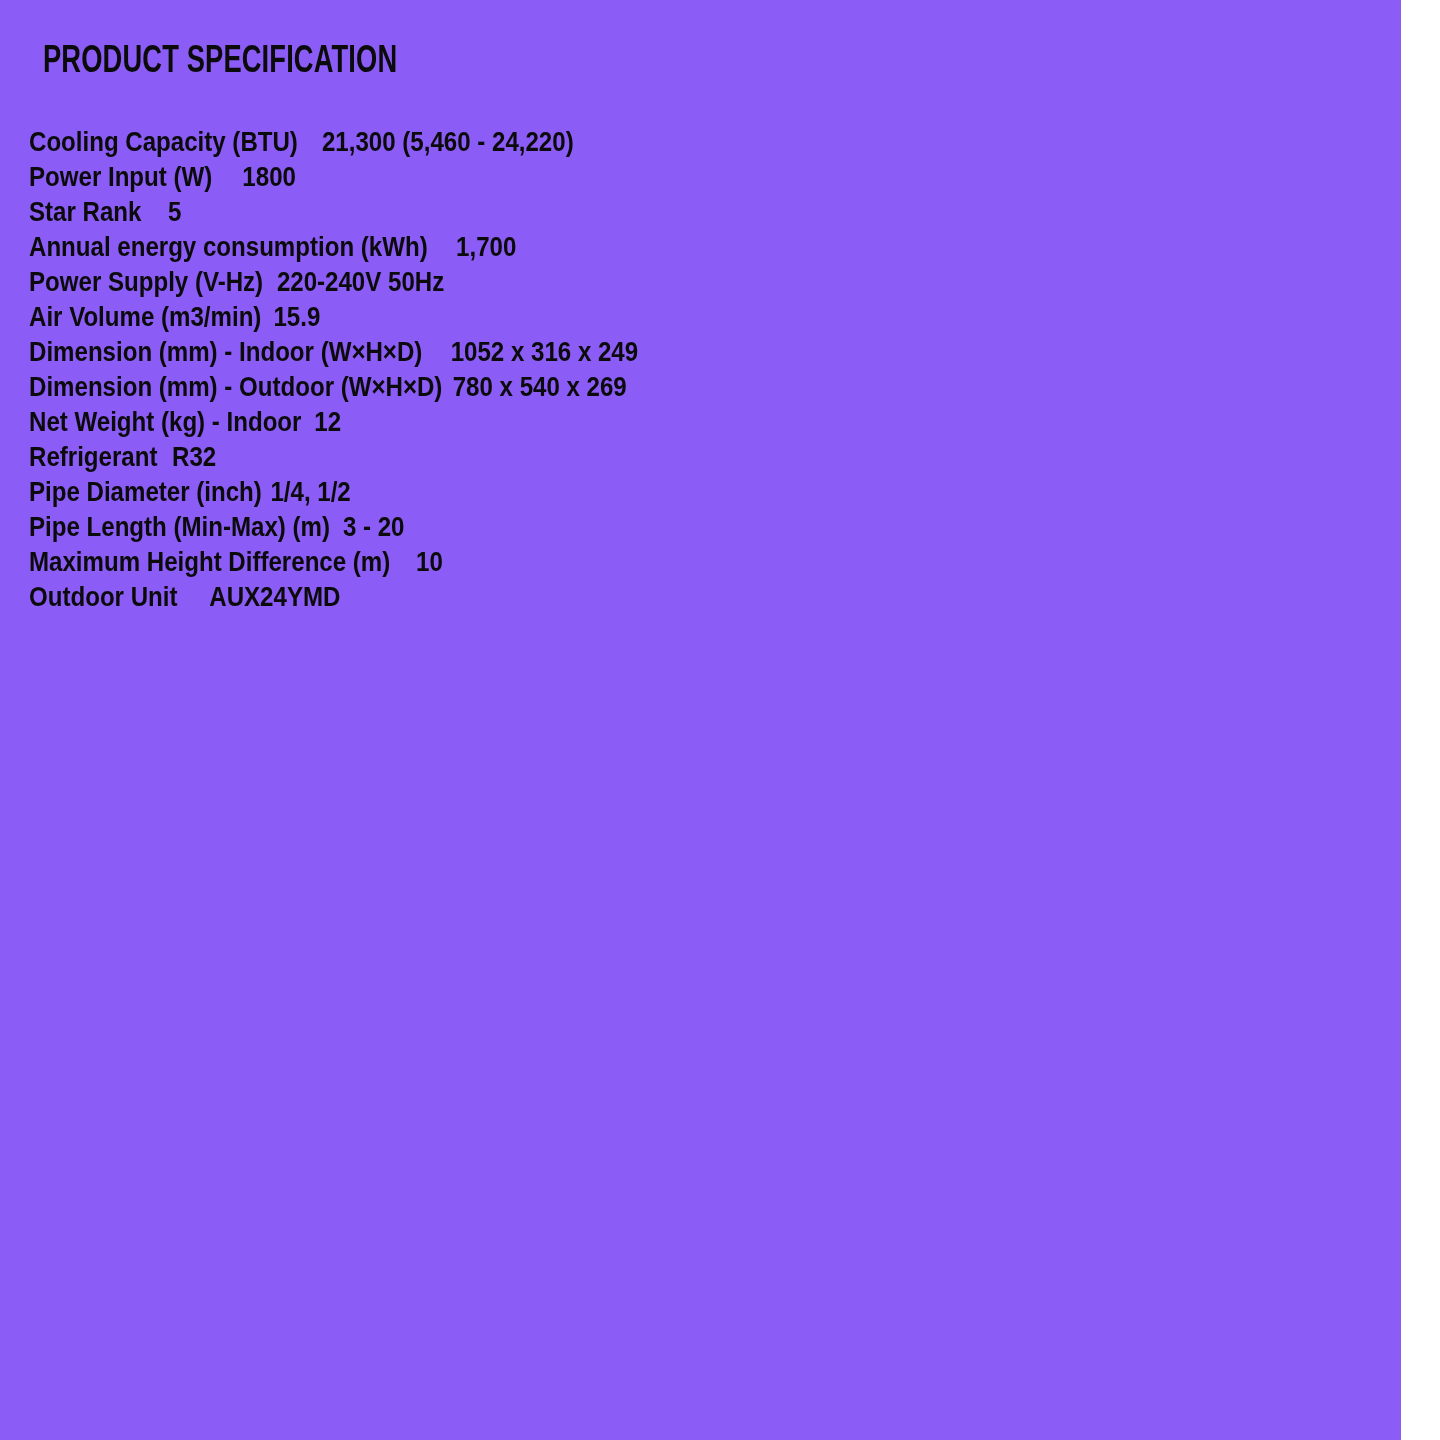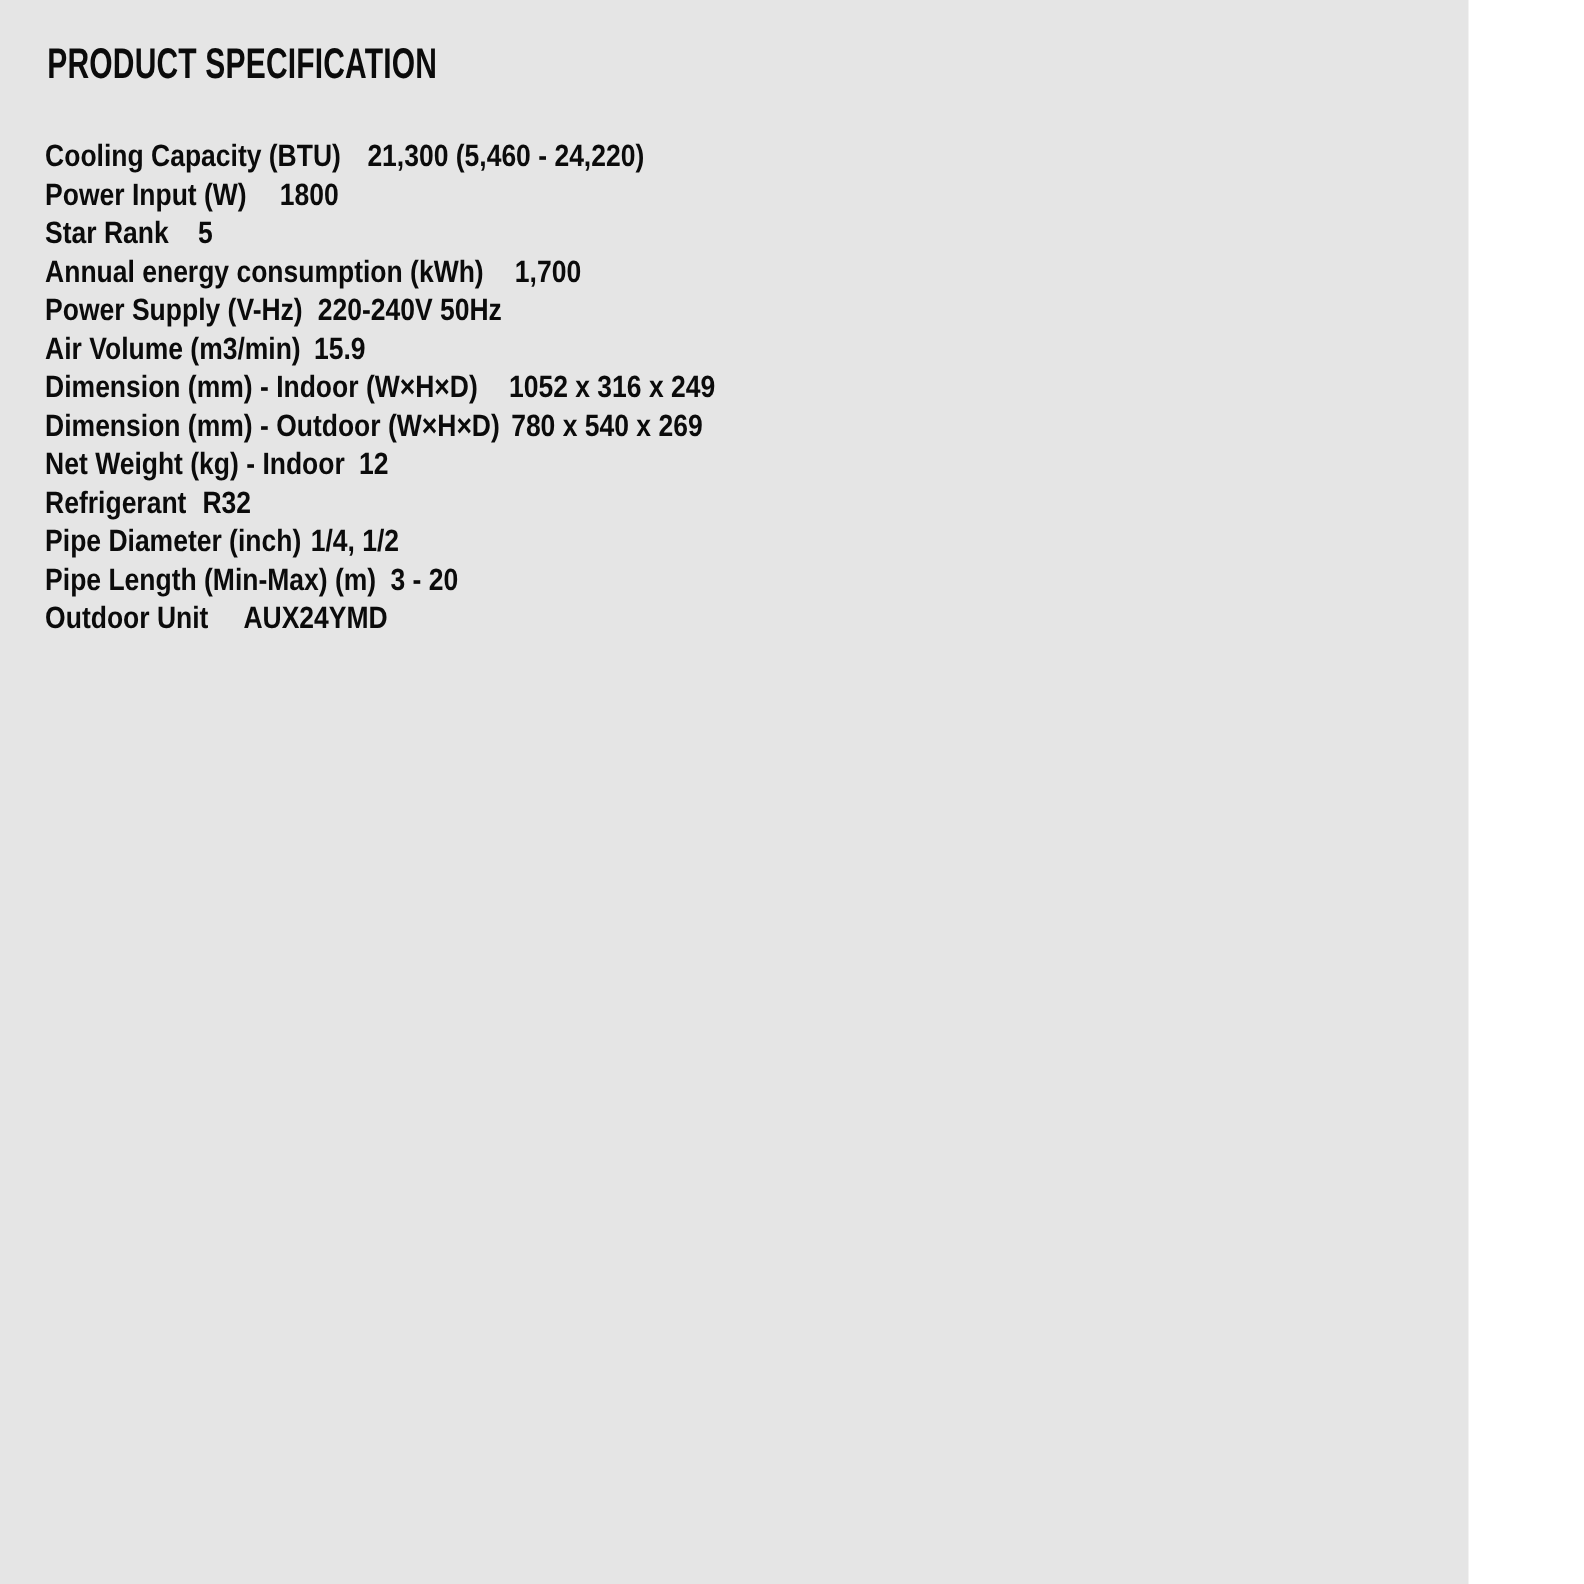--- a/index.html
+++ b/index.html
@@ -5,44 +5,43 @@
   html, body {
     margin: 0;
     padding: 0;
     width: 1440px;
     height: 1440px;
     background: #ffffff;
     overflow: hidden;
   }
   .page {
     position: relative;
-    width: 1297px;
+    width: 1401px;
     height: 1440px;
-    background: #e5e5e5;
+    background: #8b5cf6;
     font-family: "Liberation Sans", "DejaVu Sans", sans-serif;
     color: #0b0b0b;
-    padding-left: 38px;
     -webkit-font-smoothing: antialiased;
   }
   .spec-title {
     position: absolute;
     left: 43px;
     top: 36px;
     margin: 0;
     font-size: 39px;
     font-weight: 700;
     line-height: 45px;
     white-space: nowrap;
     letter-spacing: 0.2px;
     transform: scaleX(0.70);
     transform-origin: 0 50%;
   }
   .spec-list {
     position: absolute;
-    left: 41px;
+    left: 29px;
     top: 124px;
   }
   .spec-row {
     height: 35px;
     line-height: 35px;
     white-space: nowrap;
   }
   .row-inner {
     display: inline-block;
     white-space: nowrap;
@@ -109,19 +108,22 @@
 
     <div class="spec-row">
       <span class="row-inner"><span class="spec-label">Pipe Diameter (inch)</span><span class="spec-value" style="margin-left:10px">1/4, 1/2</span></span>
     </div>
 
     <div class="spec-row">
       <span class="row-inner"><span class="spec-label">Pipe Length (Min-Max) (m)</span><span class="spec-value" style="margin-left:15px">3 - 20</span></span>
     </div>
 
 
+    <div class="spec-row">
+      <span class="row-inner"><span class="spec-label">Maximum Height Difference (m)</span><span class="spec-value" style="margin-left:30px">10</span></span>
+    </div>
 
     <div class="spec-row">
       <span class="row-inner"><span class="spec-label">Outdoor Unit</span><span class="spec-value" style="margin-left:37px">AUX24YMD</span></span>
     </div>
 
   </div>
 </div>
 
 </body></html>

